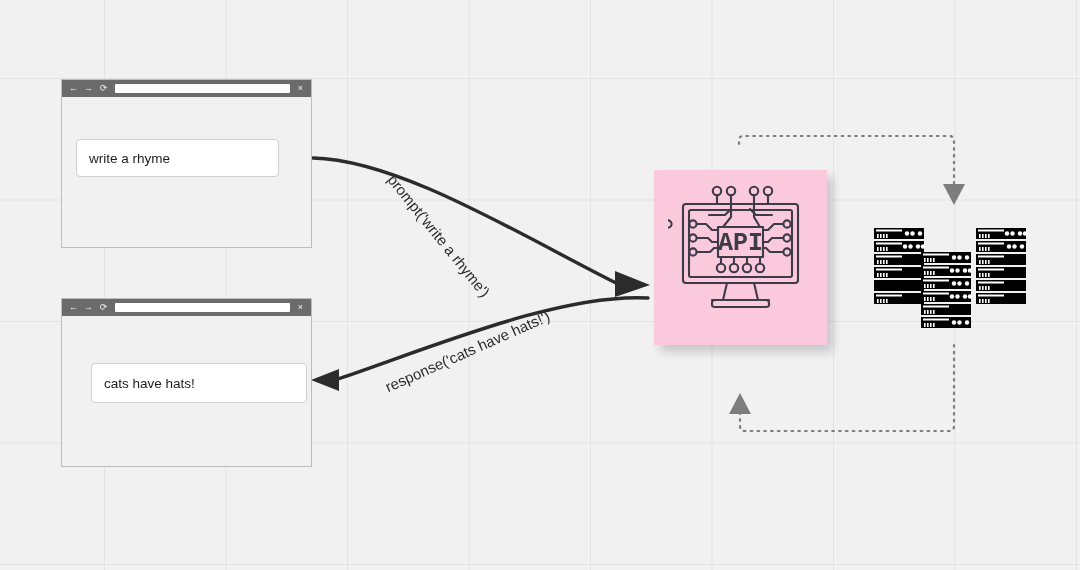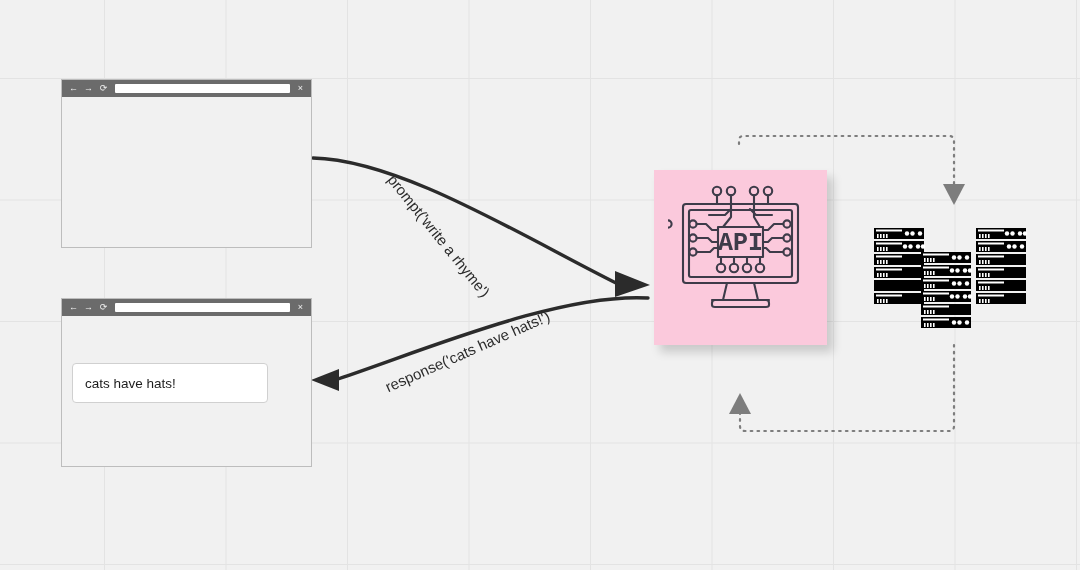--- a/index.html
+++ b/index.html
@@ -52,21 +52,21 @@
     border-radius:4px;
     display:flex;align-items:center;
     padding-left:12px;
     font-size:13.5px;color:#1c1c1c;
     box-sizing:border-box;
   }
 
   #win-prompt{left:61px;top:79px;width:251px;height:169px;}
   #win-prompt .textbox{left:14px;top:42px;width:203px;height:38px;}
   #win-response{left:61px;top:298px;width:251px;height:169px;}
-  #win-response .textbox{left:10px;top:47px;width:196px;height:40px;}
+  #win-response .textbox{left:29px;top:47px;width:216px;height:40px;}
 
   
   #sticky{
     position:absolute;left:654px;top:170px;width:173px;height:175px;
     background:#fbc9dc;
     box-shadow:6px 7px 9px rgba(0,0,0,0.17);
   }
   #sticky svg{position:absolute;left:14px;top:14px;}
 
   
@@ -110,20 +110,23 @@
   <div class="lbl" id="lbl-prompt">prompt('write a rhyme')</div>
   <div class="lbl" id="lbl-response">response('cats have hats!')</div>
 
   <div class="browser" id="win-prompt">
     <div class="titlebar">
       <span class="navbtn">←</span>
       <span class="navbtn">→</span>
       <span class="navbtn">⟳</span>
       <span class="urlbar" placeholder=""></span>
       <span class="closebtn">×</span>
+    </div>
+    <div class="viewport">
+      <div class="textbox">write a rhyme</div>
     </div>
   </div>
 
   <div class="browser" id="win-response">
     <div class="titlebar">
       <span class="navbtn">←</span>
       <span class="navbtn">→</span>
       <span class="navbtn">⟳</span>
       <span class="urlbar" placeholder=""></span>
       <span class="closebtn">×</span>

